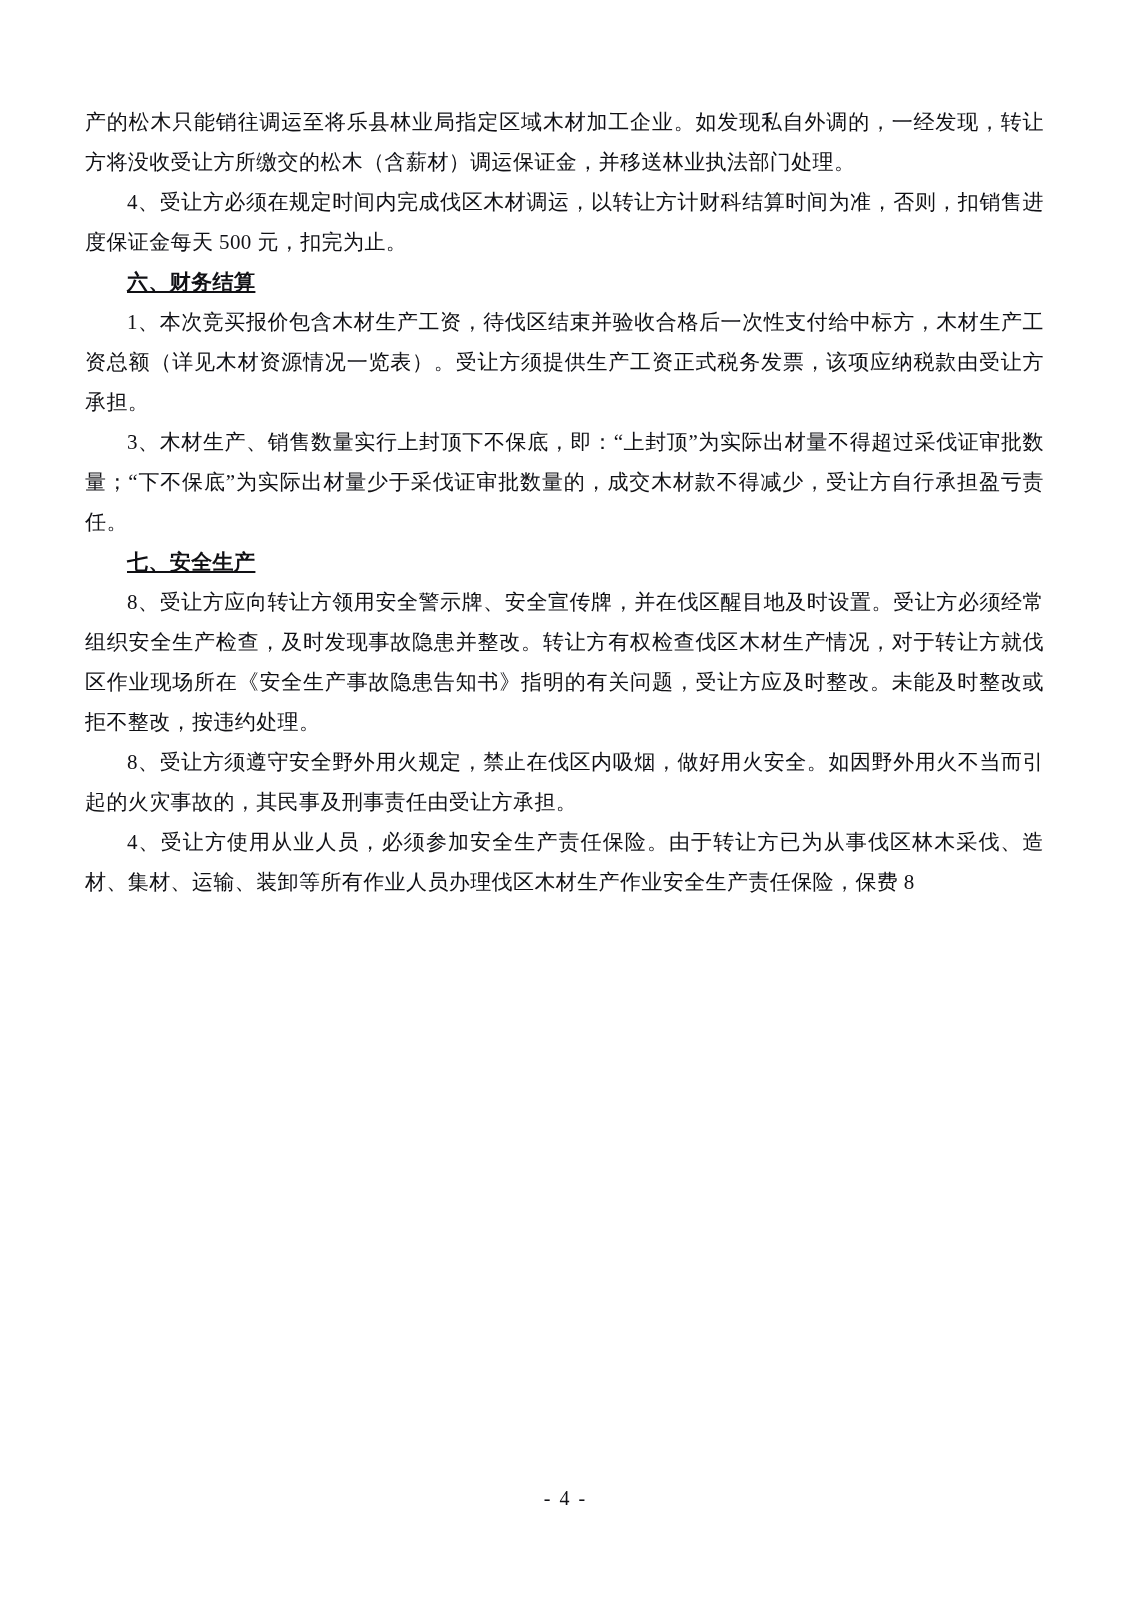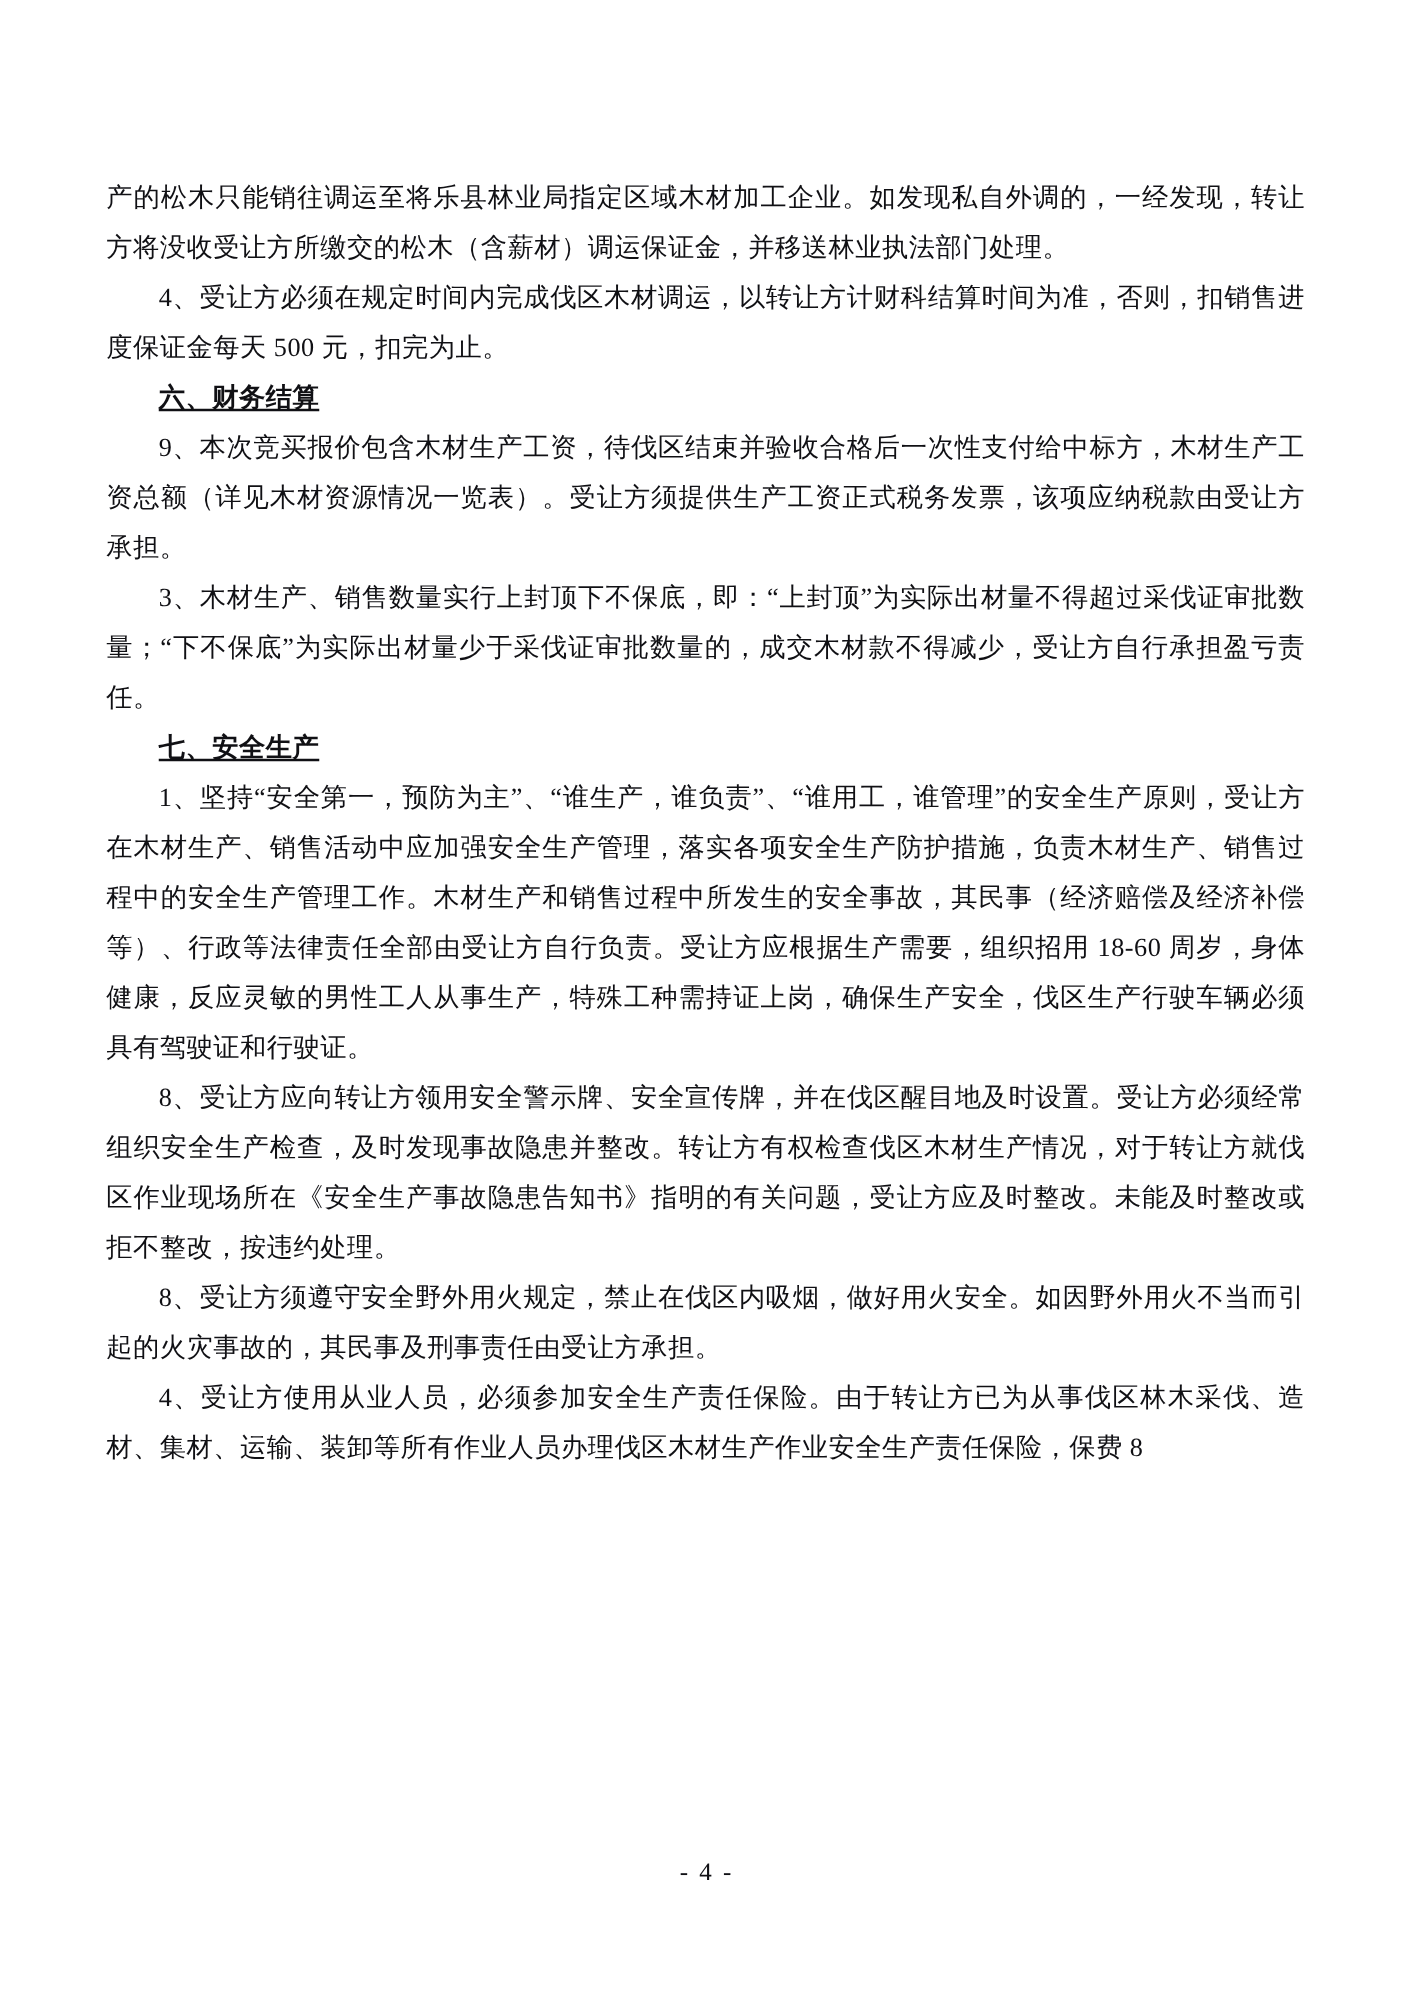--- a/index.html
+++ b/index.html
@@ -8,21 +8,20 @@
     position: relative;
     width: 1131px;
     height: 1600px;
     background: #ffffff;
     font-family: "Liberation Serif", "DejaVu Serif", serif;
     color: #101014;
     overflow: hidden;
   }
   .content {
     padding: 102px 87px 0 85px;
-    margin-top: 36px;
   }
   .para {
     margin: 0;
     font-size: 21px;
     line-height: 40px;
     text-align: justify;
     text-align-last: left;
     letter-spacing: 0.4px;
   }
   .indent { text-indent: 2em; }
@@ -39,22 +38,21 @@
   }
 </style>
 </head>
 <body>
 
 <div class="page">
   <div class="content">
     <p class="para">产的松木只能销往调运至将乐县林业局指定区域木材加工企业。如发现私自外调的，一经发现，转让方将没收受让方所缴交的松木（含薪材）调运保证金，并移送林业执法部门处理。</p>
     <p class="para indent">4、受让方必须在规定时间内完成伐区木材调运，以转让方计财科结算时间为准，否则，扣销售进度保证金每天 500 元，扣完为止。</p>
     <p class="para heading">六、财务结算</p>
-    <p class="para indent">9、本次竞买报价包含木材生产工资，待伐区结束并验收合格后一次性支付给中标方，木材生产工资总额（详见木材资源情况一览表）。受让方须提供生产工资正式税务发票，该项应纳税款由受让方承担。</p>
+    <p class="para indent">1、本次竞买报价包含木材生产工资，待伐区结束并验收合格后一次性支付给中标方，木材生产工资总额（详见木材资源情况一览表）。受让方须提供生产工资正式税务发票，该项应纳税款由受让方承担。</p>
     <p class="para indent">3、木材生产、销售数量实行上封顶下不保底，即：“上封顶”为实际出材量不得超过采伐证审批数量；“下不保底”为实际出材量少于采伐证审批数量的，成交木材款不得减少，受让方自行承担盈亏责任。</p>
     <p class="para heading">七、安全生产</p>
-    <p class="para indent">1、坚持“安全第一，预防为主”、“谁生产，谁负责”、“谁用工，谁管理”的安全生产原则，受让方在木材生产、销售活动中应加强安全生产管理，落实各项安全生产防护措施，负责木材生产、销售过程中的安全生产管理工作。木材生产和销售过程中所发生的安全事故，其民事（经济赔偿及经济补偿等）、行政等法律责任全部由受让方自行负责。受让方应根据生产需要，组织招用 18-60 周岁，身体健康，反应灵敏的男性工人从事生产，特殊工种需持证上岗，确保生产安全，伐区生产行驶车辆必须具有驾驶证和行驶证。</p>
     <p class="para indent">8、受让方应向转让方领用安全警示牌、安全宣传牌，并在伐区醒目地及时设置。受让方必须经常组织安全生产检查，及时发现事故隐患并整改。转让方有权检查伐区木材生产情况，对于转让方就伐区作业现场所在《安全生产事故隐患告知书》指明的有关问题，受让方应及时整改。未能及时整改或拒不整改，按违约处理。</p>
     <p class="para indent">8、受让方须遵守安全野外用火规定，禁止在伐区内吸烟，做好用火安全。如因野外用火不当而引起的火灾事故的，其民事及刑事责任由受让方承担。</p>
     <p class="para indent">4、受让方使用从业人员，必须参加安全生产责任保险。由于转让方已为从事伐区林木采伐、造材、集材、运输、装卸等所有作业人员办理伐区木材生产作业安全生产责任保险，保费 8</p>
   </div>
   <div class="footer">- 4 -</div>
 </div>
 
 </body></html>

